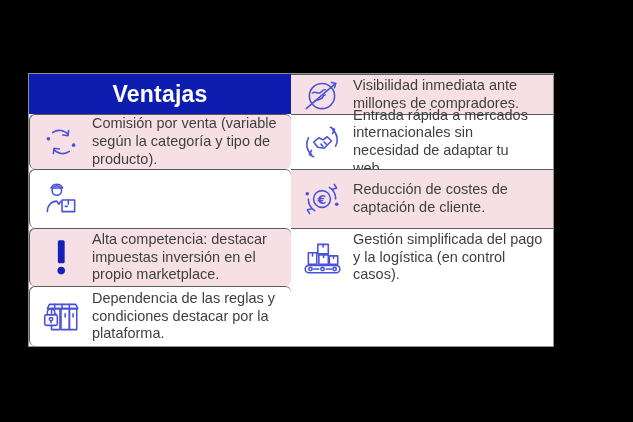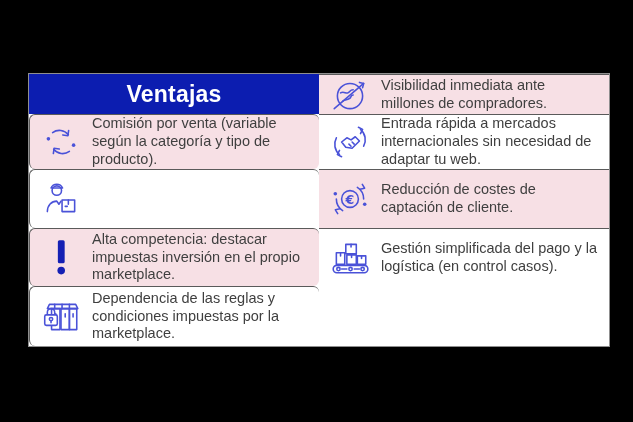--- a/index.html
+++ b/index.html
@@ -2,21 +2,21 @@
 <html style="--header-bg: #0C1DB0; --row-pink: #F7E0E5; --icon-blue: #4A52D8; --accent-blue: #1520B4; --text-color: #3F3F3F; --page-bg: #000000;"><head>
 <meta charset="utf-8">
 <style>
   html,body{margin:0;padding:0;}
   body{
     width:633px;height:422px;position:relative;overflow:hidden;
     background:#000;
     font-family:"Liberation Sans", sans-serif;
   }
   .table-card{
-    position:absolute;left:28px;top:73px;width:582px;height:274px;
+    position:absolute;left:28px;top:73px;width:526px;height:274px;
     box-sizing:border-box;background:#fff;border:1px solid #8f8f8f;
     display:grid;grid-template-columns:1fr 1fr;
     grid-template-rows:40px 55px 59px 58px auto;
   }
   .hcell{
     background:var(--header-bg,#0C1DB0);color:#fff;
     display:flex;align-items:center;justify-content:center;
     font-weight:bold;font-size:23px;letter-spacing:.2px;
   }
   .hcell.right{border-left:1px solid #5a5a5a;}
@@ -154,16 +154,16 @@
         <rect x="11" y="12" width="8" height="20"></rect>
         <rect x="20" y="12" width="8" height="20"></rect>
         <rect x="28" y="12" width="7" height="20"></rect>
         <path d="M15 17v3M24 17v3M31.5 17v3"></path>
         <path d="M7 18v-2.5a3.5 3.5 0 0 1 7 0V18"></path>
         <rect class="wfill" x="4.5" y="18" width="12" height="10" rx="1.5"></rect>
         <circle cx="10.5" cy="22" r="1.6"></circle>
         <path d="M10.5 23.5v2"></path>
       </svg>
     </span>
-    <span class="cell-text">Dependencia de las reglas y condiciones impuestas por la marketplace.</span>
+    <span class="cell-text">Dependencia de las reglas y condiciones destacar por la plataforma.</span>
   </div>
 
 </div>
 
 </body></html>

